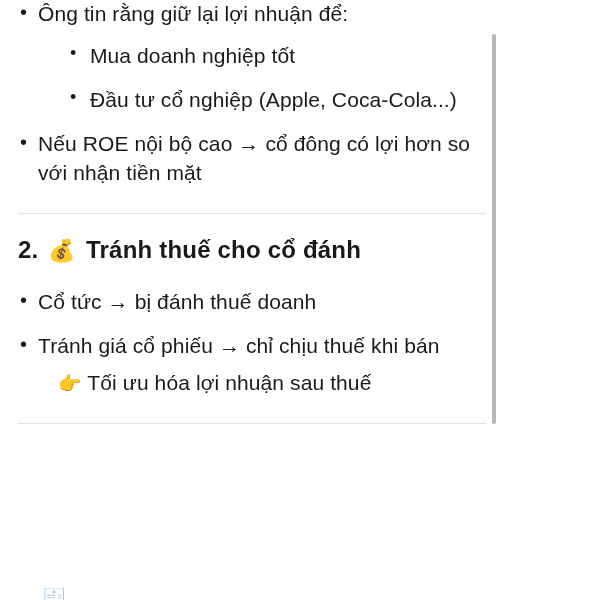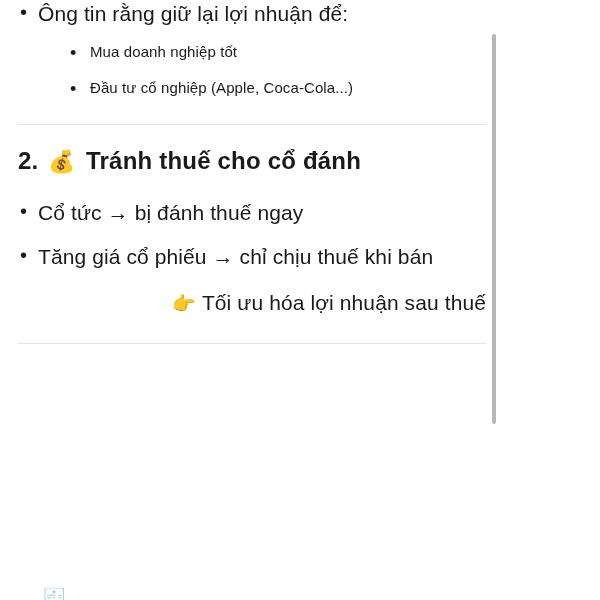--- a/index.html
+++ b/index.html
@@ -60,21 +60,21 @@
     position: absolute;
     left: 2px;
     top: -1px;
     font-size: 20px;
     color: #1a1a1a;
   }
   li.sub {
     position: relative;
     padding-left: 22px;
     margin: 0 0 16px 30px;
-    font-size: 15px;
+    font-size: 21px;
     line-height: 1.34;
     letter-spacing: 0.1px;
   }
   li.sub::before {
     content: "•";
     position: absolute;
     left: 2px;
     top: -1px;
     font-size: 18px;
     color: #1a1a1a;
@@ -108,22 +108,21 @@
     margin-right: 10px;
   }
   h2.section-heading .emoji {
     margin-right: 10px;
     font-size: 22px;
   }
 
   .indent-line {
     display: block;
     padding-left: 20px;
-    margin-top: 17px;
-    text-align: right;
+    margin-top: 9px;
   }
   .emoji-inline {
     font-size: 19px;
   }
   .partial-emoji {
     position: absolute;
     left: 40px;
     bottom: 0px;
     font-size: 22px;
     opacity: 0.95;
@@ -144,37 +143,40 @@
       <ul class="lvl2">
         <li class="sub">
           <span>Mua doanh nghiệp tốt</span>
         </li>
         <li class="sub">
           <span>Đầu tư cổ nghiệp (Apple, Coca-Cola...)</span>
         </li>
       </ul>
     </li>
 
+    <li class="bullet">
+      <span>Nếu ROE nội bộ cao → cổ đông có lợi hơn so với nhận tiền mặt</span>
+    </li>
 
   </ul>
 
   <hr class="divider">
 
   <h2 class="section-heading">
     <span class="num">2.</span>
     <span class="emoji">💰</span>
     <span>Tránh thuế cho cổ đánh</span>
   </h2>
 
   <ul class="lvl1">
     <li class="bullet">
-      <span>Cổ tức → bị đánh thuế ngay</span>
+      <span>Cổ tức → bị đánh thuế doanh</span>
     </li>
     <li class="bullet">
-      <span>Tăng giá cổ phiếu → chỉ chịu thuế khi bán</span>
+      <span>Tránh giá cổ phiếu → chỉ chịu thuế khi bán</span>
       <span class="indent-line">
         <span class="emoji-inline">👉</span>
         <span>Tối ưu hóa lợi nhuận sau thuế</span>
       </span>
     </li>
   </ul>
 
   <hr class="divider">
 
   <div class="partial-emoji">🧾</div>

